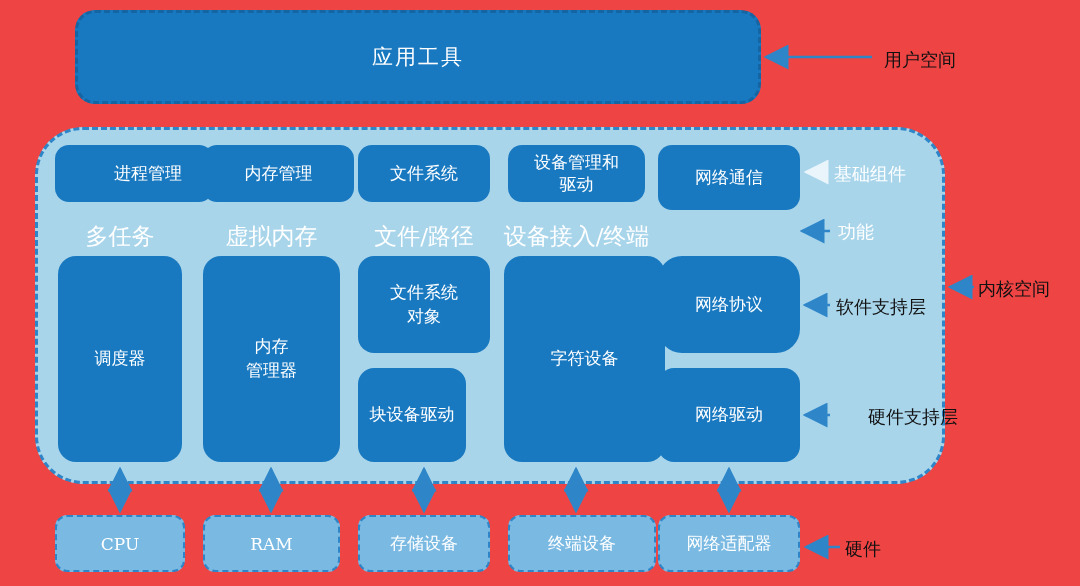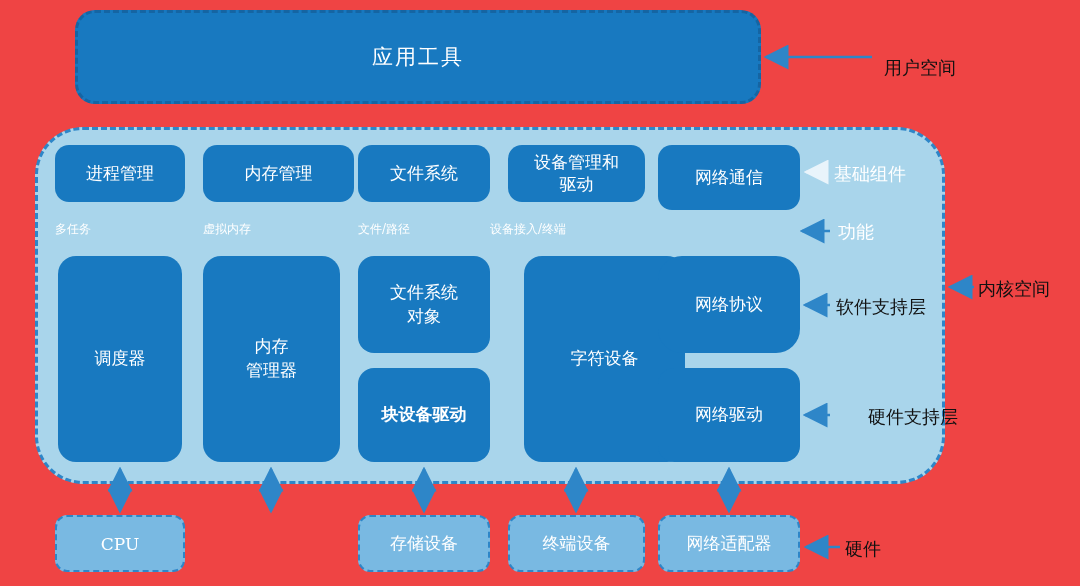--- a/index.html
+++ b/index.html
@@ -18,53 +18,53 @@
     border-radius:20px;display:flex;align-items:center;justify-content:center;
     color:#ffffff;font-size:21px;letter-spacing:2px;
   }
   .kernel-container{
     position:absolute;left:35px;top:127px;width:910px;height:357px;
     background:var(--container-blue,#a9d5eb);
     border:3px dashed var(--border-blue,#2e86c8);border-radius:48px;
     box-sizing:border-box;
   }
   
-  .b-proc {left:55px; top:145px;width:130px;height:57px;}
+  .b-proc {left:55px; top:145px;width:130px;height:57px;padding-left:28px;}
   .b-mem  {left:203px;top:145px;width:151px;height:57px;}
   .b-fs   {left:358px;top:145px;width:132px;height:57px;}
   .b-dev  {left:508px;top:145px;width:137px;height:57px;line-height:1.25;}
   .b-net  {left:658px;top:145px;width:142px;height:65px;}
   
   .func{
-    position:absolute;top:221px;color:#ffffff;font-size:12px;text-align:left;
+    position:absolute;top:221px;color:#ffffff;font-size:23px;text-align:center;
   }
   .f-0{left:55px; width:130px;}
   .f-1{left:203px;width:137px;}
   .f-2{left:358px;width:132px;}
   .f-3{left:490px;width:173px;}
   .f-4{left:658px;width:142px;}
   
   .b-sched {left:58px; top:256px;width:124px;height:206px;border-radius:18px;}
   .b-memmgr{left:203px;top:256px;width:137px;height:206px;border-radius:18px;}
   .b-fsobj {left:358px;top:256px;width:132px;height:97px;border-radius:16px;}
-  .b-blk   {left:358px;top:368px;width:132px;height:94px;border-radius:16px;font-weight:bold;}
-  .b-char  {left:524px;top:256px;width:161px;height:206px;border-radius:18px;}
+  .b-blk   {left:358px;top:368px;width:108px;height:94px;border-radius:16px;}
+  .b-char  {left:504px;top:256px;width:161px;height:206px;border-radius:18px;}
   .b-proto {left:658px;top:256px;width:142px;height:97px;border-radius:24px;}
   .b-ndrv  {left:658px;top:368px;width:142px;height:94px;border-radius:16px;}
   
   .hw{
     position:absolute;top:515px;height:57px;display:flex;align-items:center;justify-content:center;
     background:var(--hardware-blue,#79b9e2);color:#ffffff;font-size:17px;
     border:2px dashed var(--border-blue,#2e86c8);border-radius:12px;box-sizing:border-box;
     text-align:center;
   }
   .hw-0{left:55px; width:130px;}
   .hw-1{left:203px;width:137px;}
   .hw-2{left:358px;width:132px;}
-  .hw-3{left:508px;width:137px;}
+  .hw-3{left:508px;width:148px;}
   .hw-4{left:658px;width:142px;}
   
   .annot{position:absolute;font-size:18px;color:#111111;white-space:nowrap;}
   .annot-white{color:#ffffff;}
   .arrow-layer{position:absolute;left:0;top:0;width:1080px;height:586px;pointer-events:none;}
 </style>
 </head>
 <body>
 
 <div class="canvas">
@@ -91,25 +91,26 @@
   <div class="box b-memmgr">内存
 管理器</div>
   <div class="box b-fsobj">文件系统
 对象</div>
   <div class="box b-blk">块设备驱动</div>
   <div class="box b-char">字符设备</div>
   <div class="box b-proto">网络协议</div>
   <div class="box b-ndrv">网络驱动</div>
 
   <div class="hw hw-0">CPU</div>
+  <div class="hw hw-1">RAM</div>
   <div class="hw hw-2">存储设备</div>
   <div class="hw hw-3">终端设备</div>
   <div class="hw hw-4">网络适配器</div>
 
-  <div class="annot" style="left:884px;top:56px;">用户空间</div>
+  <div class="annot" style="left:884px;top:48px;">用户空间</div>
   <div class="annot annot-white" style="left:834px;top:162px;">基础组件</div>
   <div class="annot annot-white" style="left:838px;top:220px;">功能</div>
   <div class="annot" style="left:836px;top:295px;">软件支持层</div>
   <div class="annot" style="left:836px;top:405px;margin-left:32px;">硬件支持层</div>
   <div class="annot" style="left:978px;top:277px;">内核空间</div>
   <div class="annot" style="left:845px;top:537px;">硬件</div>
 
   <svg class="arrow-layer" viewBox="0 0 1080 586" xmlns="http://www.w3.org/2000/svg">
     <defs>
       <marker id="ah-blue" viewBox="0 0 10 10" refX="9" refY="5" markerWidth="10" markerHeight="10" orient="auto-start-reverse">

